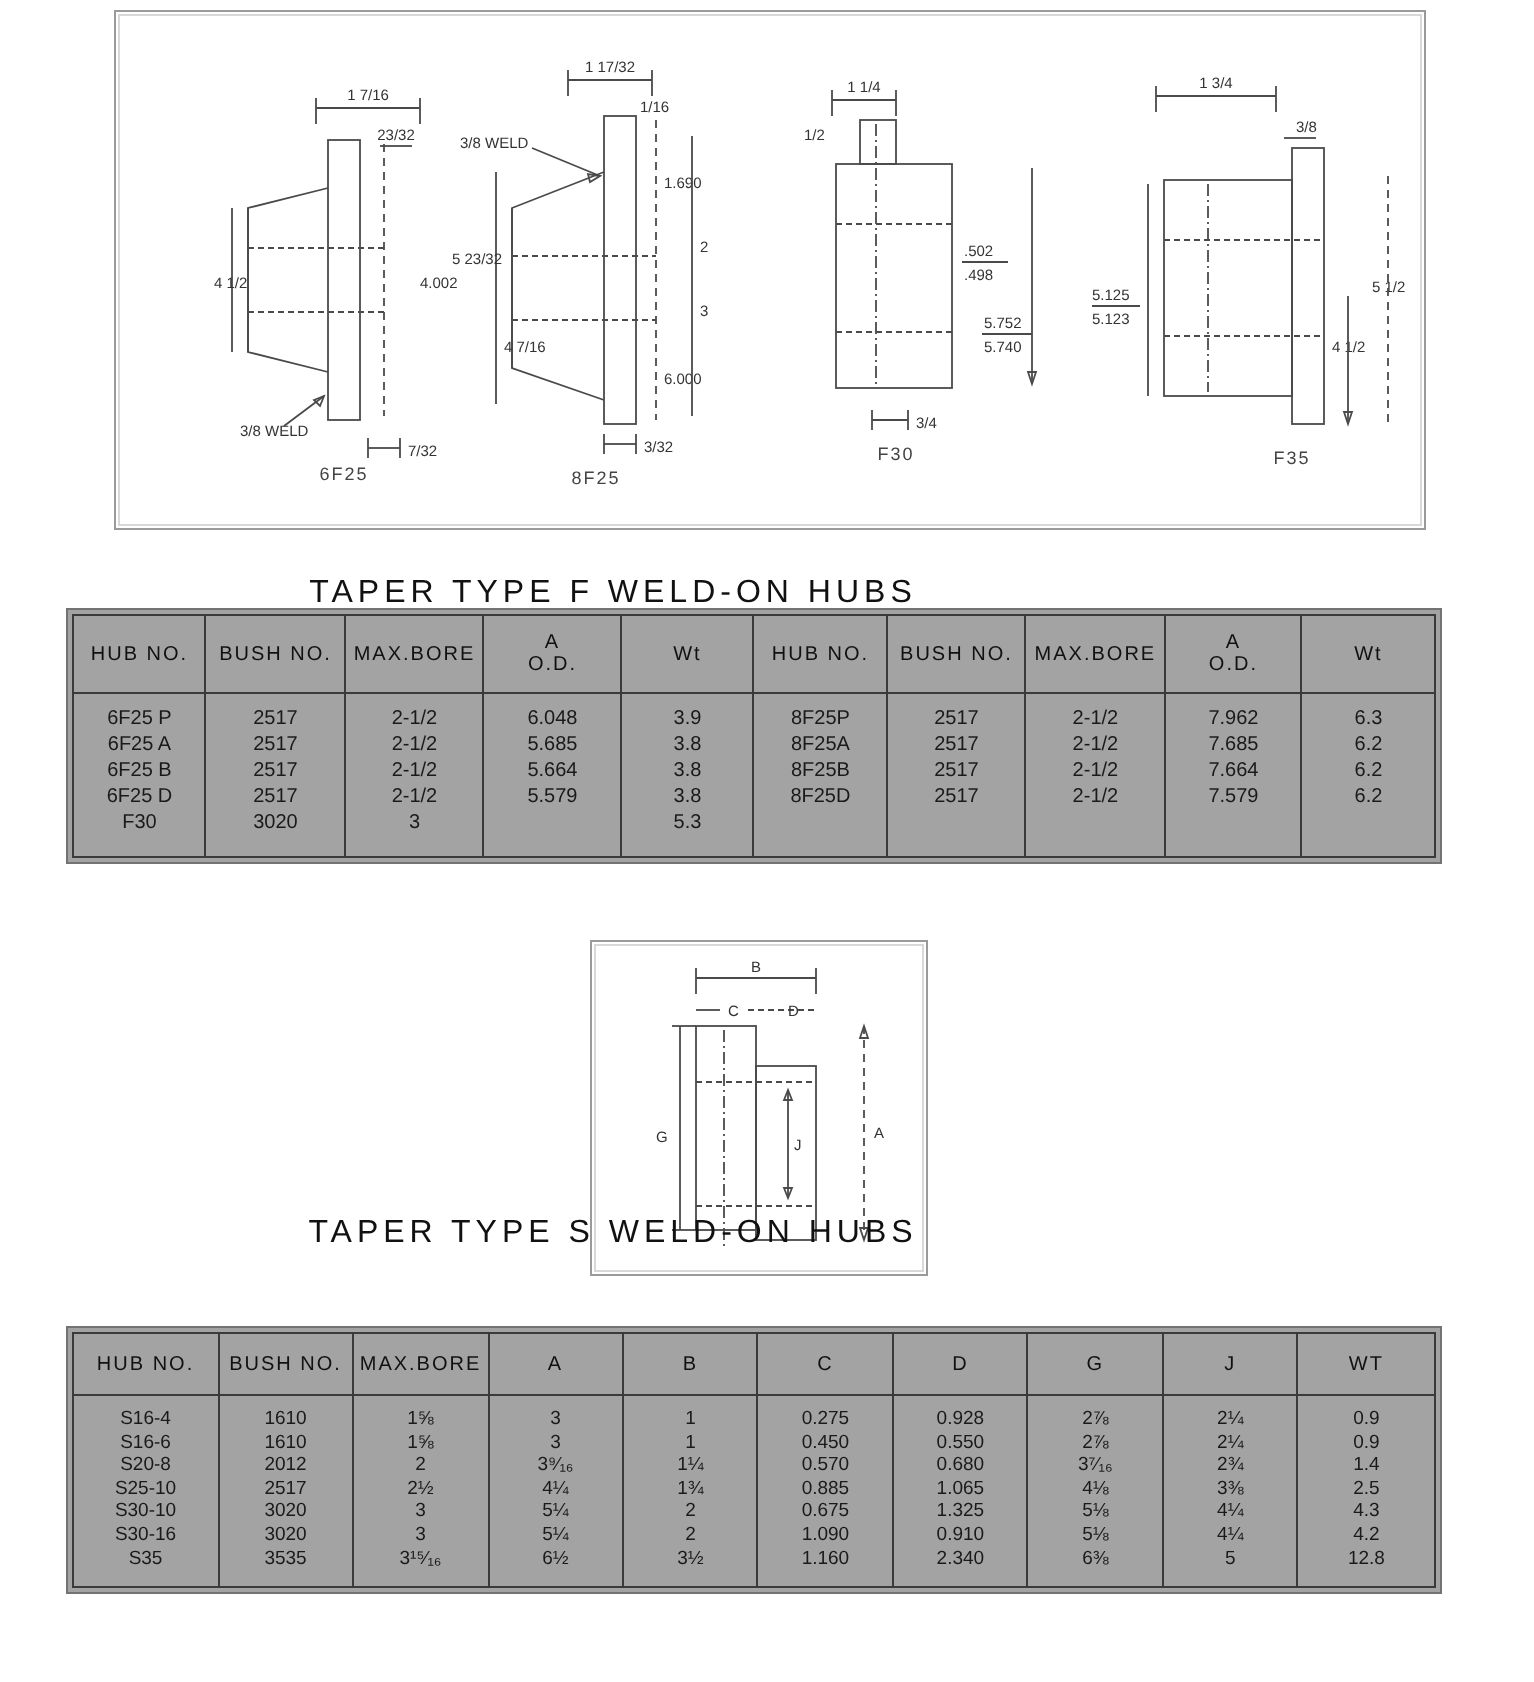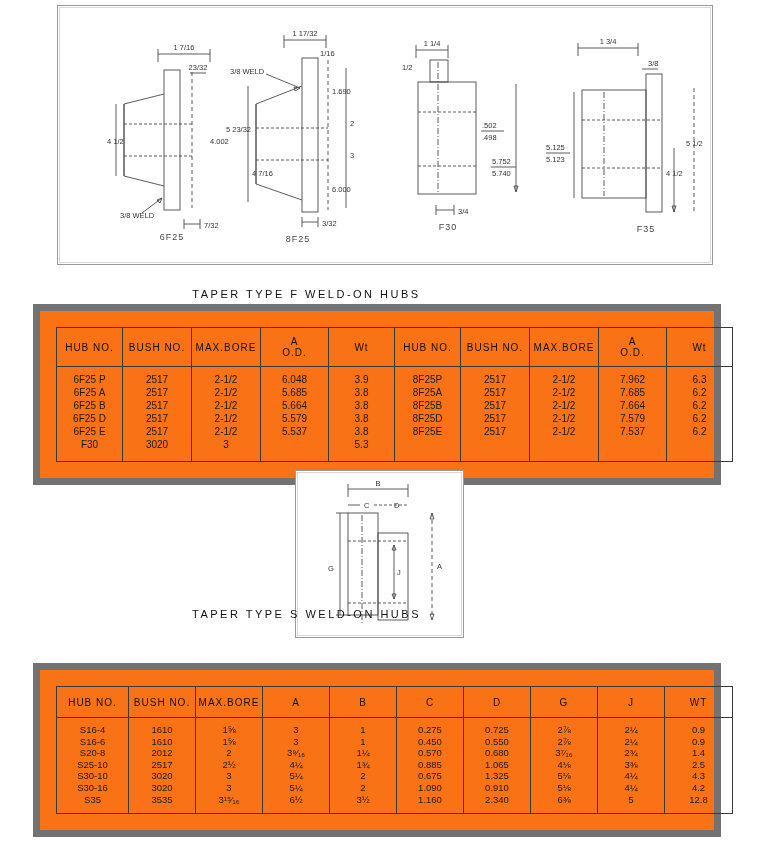--- a/index.html
+++ b/index.html
@@ -21,27 +21,27 @@
   #svg-d3 { left:338px; top:22px; }
   #svg-d4 { left:488px; top:22px; }
   #svg-s  { left:4px; top:4px; }
   svg text { font-family:"Liberation Sans","DejaVu Sans",sans-serif; font-size:7.5px; fill:#333; }
   svg text.cap { font-size:9px; letter-spacing:1px; fill:#444; }
   svg line, svg polyline, svg polygon, svg rect, svg path {
     stroke:#4a4a4a; stroke-width:0.9; fill:none;
   }
   .section-title {
     position:absolute; left:0; width:613px; text-align:center;
-    font-size:11px; letter-spacing:2.5px; color:#111;
+    font-size:16px; letter-spacing:2.5px; color:#111;
   }
   #title-f { top:288px; }
   #title-s { top:608px; }
   .table-frame {
     position:absolute; left:33px; width:688px;
-    border:7px solid #737373; padding:16px; background:#f97316;
+    border:1px solid #737373; padding:2px; background:#a3a3a3;
     box-sizing:border-box;
   }
   #frame-f { top:304px; }
   #frame-s { top:663px; }
   table { width:100%; border-collapse:collapse; table-layout:fixed; border:1px solid #3a3a3a; }
   th, td { border-left:1px solid #3a3a3a; text-align:center; overflow:hidden; white-space:nowrap; }
   th:first-child, td:first-child { border-left:none; }
   thead th {
     border-bottom:1px solid #3a3a3a; font-weight:normal;
     font-size:10px; letter-spacing:1px; height:36px; vertical-align:middle; color:#111;
@@ -245,32 +245,20 @@
           <td>2-1/2</td>
           <td>5.579</td>
           <td>3.8</td>
           <td>8F25D</td>
           <td>2517</td>
           <td>2-1/2</td>
           <td>7.579</td>
           <td>6.2</td>
         </tr>
         <tr>
-          <td>6F25 E</td>
-          <td>2517</td>
-          <td>2-1/2</td>
-          <td>5.537</td>
-          <td>3.8</td>
-          <td>8F25E</td>
-          <td>2517</td>
-          <td>2-1/2</td>
-          <td>7.537</td>
-          <td>6.2</td>
-        </tr>
-        <tr>
           <td>F30</td>
           <td>3020</td>
           <td>3</td>
           <td></td>
           <td>5.3</td>
           <td></td>
           <td></td>
           <td></td>
           <td></td>
           <td></td>
@@ -340,21 +328,21 @@
       </tr>
     </thead>
     <tbody>
         <tr>
           <td>S16-4</td>
           <td>1610</td>
           <td>1⅝</td>
           <td>3</td>
           <td>1</td>
           <td>0.275</td>
-          <td>0.725</td>
+          <td>0.928</td>
           <td>2⅞</td>
           <td>2¼</td>
           <td>0.9</td>
         </tr>
         <tr>
           <td>S16-6</td>
           <td>1610</td>
           <td>1⅝</td>
           <td>3</td>
           <td>1</td>

